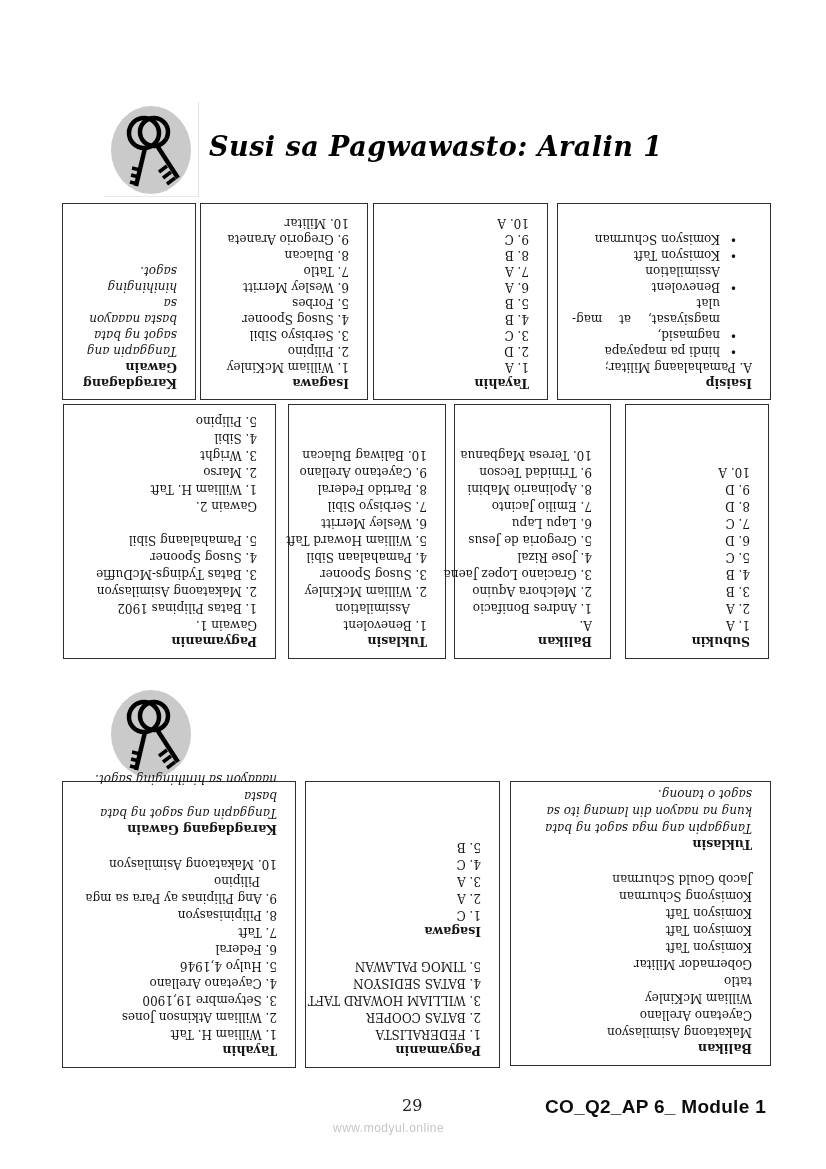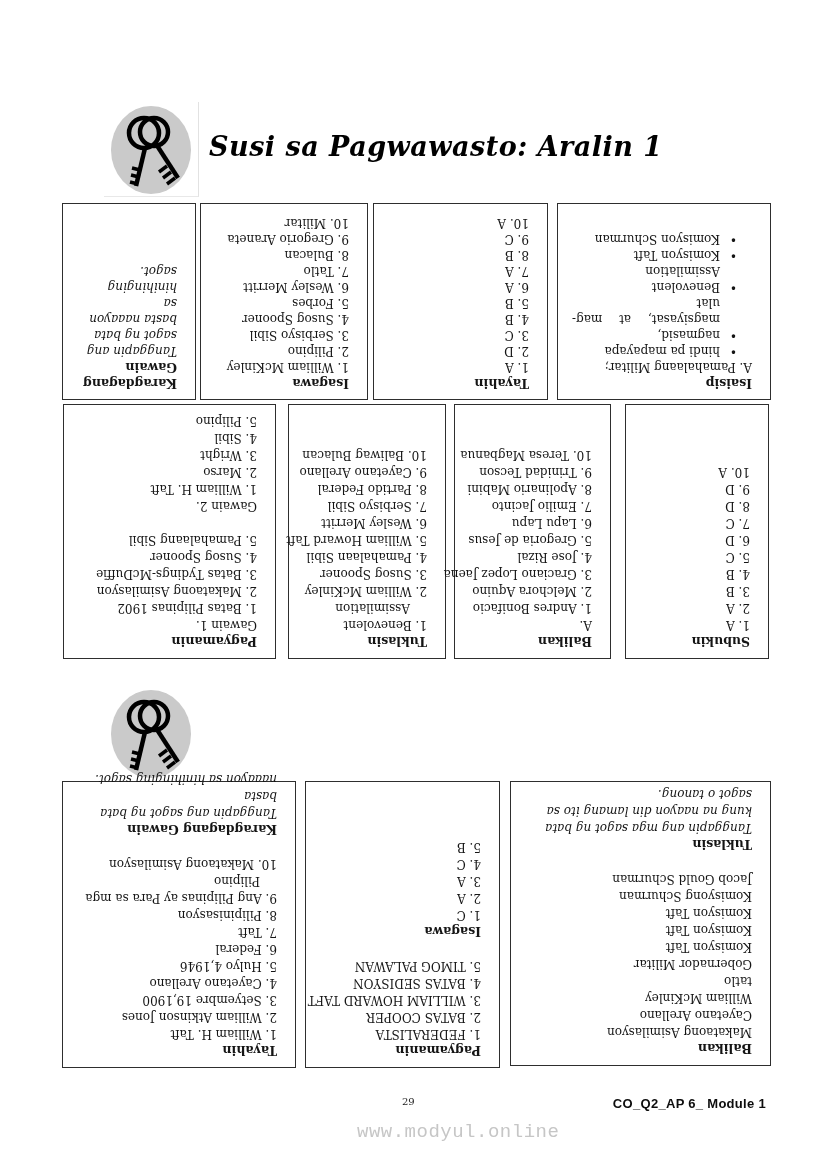--- a/index.html
+++ b/index.html
@@ -44,32 +44,31 @@
   .italic .line { font-style: italic; white-space: normal; }
   .blk2 { margin-top: 17px; }
   .cont  { padding-left: 32px; }
   .cont2 { padding-left: 17px; }
   .bullet { padding-left: 32px; position: relative; white-space: normal; }
   .bullet::before { content: "•"; position: absolute; left: 15px; }
   .just { text-align: justify; text-align-last: justify; white-space: normal; }
   
   .page-number {
     position: absolute; font-family: "DejaVu Serif", serif;
-    font-size: 10px; color: #222;
+    font-size: 16px; color: #222;
   }
   .module-label {
     position: absolute; font-family: "Liberation Sans", sans-serif;
-    font-weight: bold; font-size: 13px; letter-spacing: 0.3px; color: #0d0d0d;
+    font-weight: bold; font-size: 19px; letter-spacing: 0.3px; color: #0d0d0d;
     white-space: nowrap;
   }
   .watermark {
-    position: absolute; font-family: Liberation Mono, monospace;
-    font-size: 19px; color: #c6c6c6; letter-spacing: 0.5px;
+    position: absolute; font-family: Liberation Sans, sans-serif;
+    font-size: 12px; color: #c6c6c6; letter-spacing: 0.5px;
     white-space: nowrap;
-    margin-left: 24px;
   }
 </style>
 </head>
 <body>
 
 <div class="page">
 
   <div class="icon-frame framed" style="left:104px; top:102px;">
     <svg width="94" height="94" viewBox="0 0 94 94">
       <ellipse cx="47" cy="48" rx="40" ry="44" fill="#cacaca"></ellipse>

